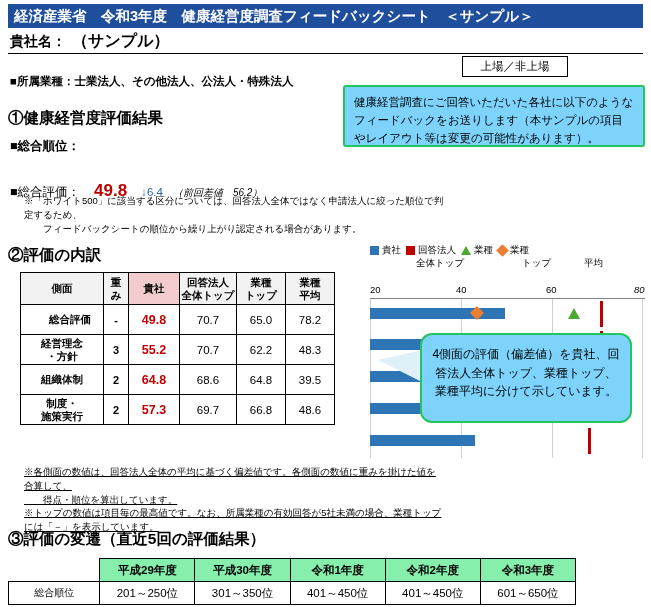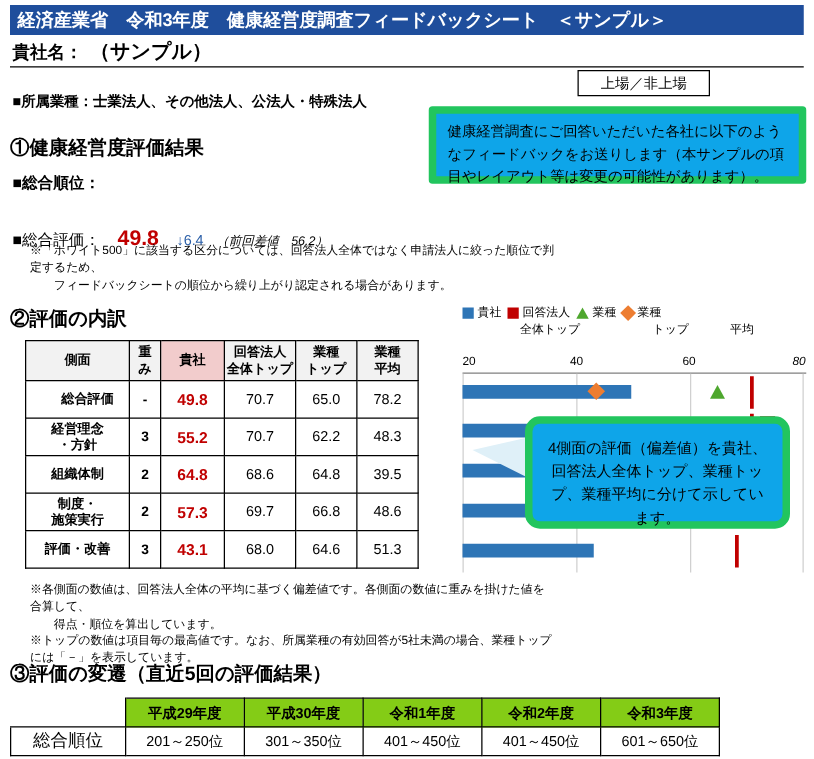--- a/index.html
+++ b/index.html
@@ -145,22 +145,22 @@
     font-size: 9.5px;
     line-height: 1.45;
     color: #000;
   }
   #note1 { left: 24px; top: 194px; width: 420px; }
   #note2 { left: 24px; top: 465px; width: 420px; }
 
   
   .callout {
     position: absolute;
-    background: #0ea5e9;
-    border: 6px solid #22c55e;
+    background: #7dd3fc;
+    border: 2px solid #22c55e;
     border-radius: 3px;
     font-size: 11.5px;
     line-height: 1.55;
     padding: 7px 9px;
     box-sizing: border-box;
     color: #000;
   }
   #callout1 {
     left: 343px; top: 85px;
     width: 302px;
@@ -318,22 +318,22 @@
     font-size: 11.5px;
   }
   .tbl3 th, .tbl3 td {
     border: 1px solid #000;
     text-align: center;
     vertical-align: middle;
     height: 22px;
     padding: 0;
   }
   .tbl3 th.blank { width: 102px; border-top: none; border-left: none; }
-  .tbl3 th.yr { width: 105px; background: #84cc16; font-weight: bold; }
-  .tbl3 td.rowlab { width: 102px; font-size: 14px; }
+  .tbl3 th.yr { width: 105px; background: #86efac; font-weight: bold; }
+  .tbl3 td.rowlab { width: 102px; font-size: 10px; }
   .tbl3 td.val { width: 105px; }
 </style>
 </head>
 <body>
 
 <div class="page">
 
   <div class="header-bar">経済産業省　令和3年度　健康経営度調査フィードバックシート　＜サンプル＞</div>
 
   <div class="company-row">
@@ -407,32 +407,24 @@
       </tr>
       <tr>
         <td class="side" style="white-space: pre-line;">制度・
 施策実行</td>
         <td class="weight">2</td>
         <td class="mine">57.3</td>
         <td class="num">69.7</td>
         <td class="num">66.8</td>
         <td class="num">48.6</td>
       </tr>
-      <tr>
-        <td class="side" style="white-space: pre-line;">評価・改善</td>
-        <td class="weight">3</td>
-        <td class="mine">43.1</td>
-        <td class="num">68.0</td>
-        <td class="num">64.6</td>
-        <td class="num">51.3</td>
-      </tr>
     </tbody>
   </table>
 
-  <div class="note" id="note2" style="white-space: pre-line;">※各側面の数値は、回答法人全体の平均に基づく偏差値です。各側面の数値に重みを掛けた値を合算して、
+  <div class="note" id="note2" style="white-space: pre-line; text-decoration: underline;">※各側面の数値は、回答法人全体の平均に基づく偏差値です。各側面の数値に重みを掛けた値を合算して、
 　　得点・順位を算出しています。
 ※トップの数値は項目毎の最高値です。なお、所属業種の有効回答が5社未満の場合、業種トップには「－」を表示しています。</div>
 
   <div class="chart-area">
     <div class="legend">
       <span class="legend-item">
         <span class="sw blue"></span>
         <span>貴社</span>
       </span>
       <span class="legend-item">

